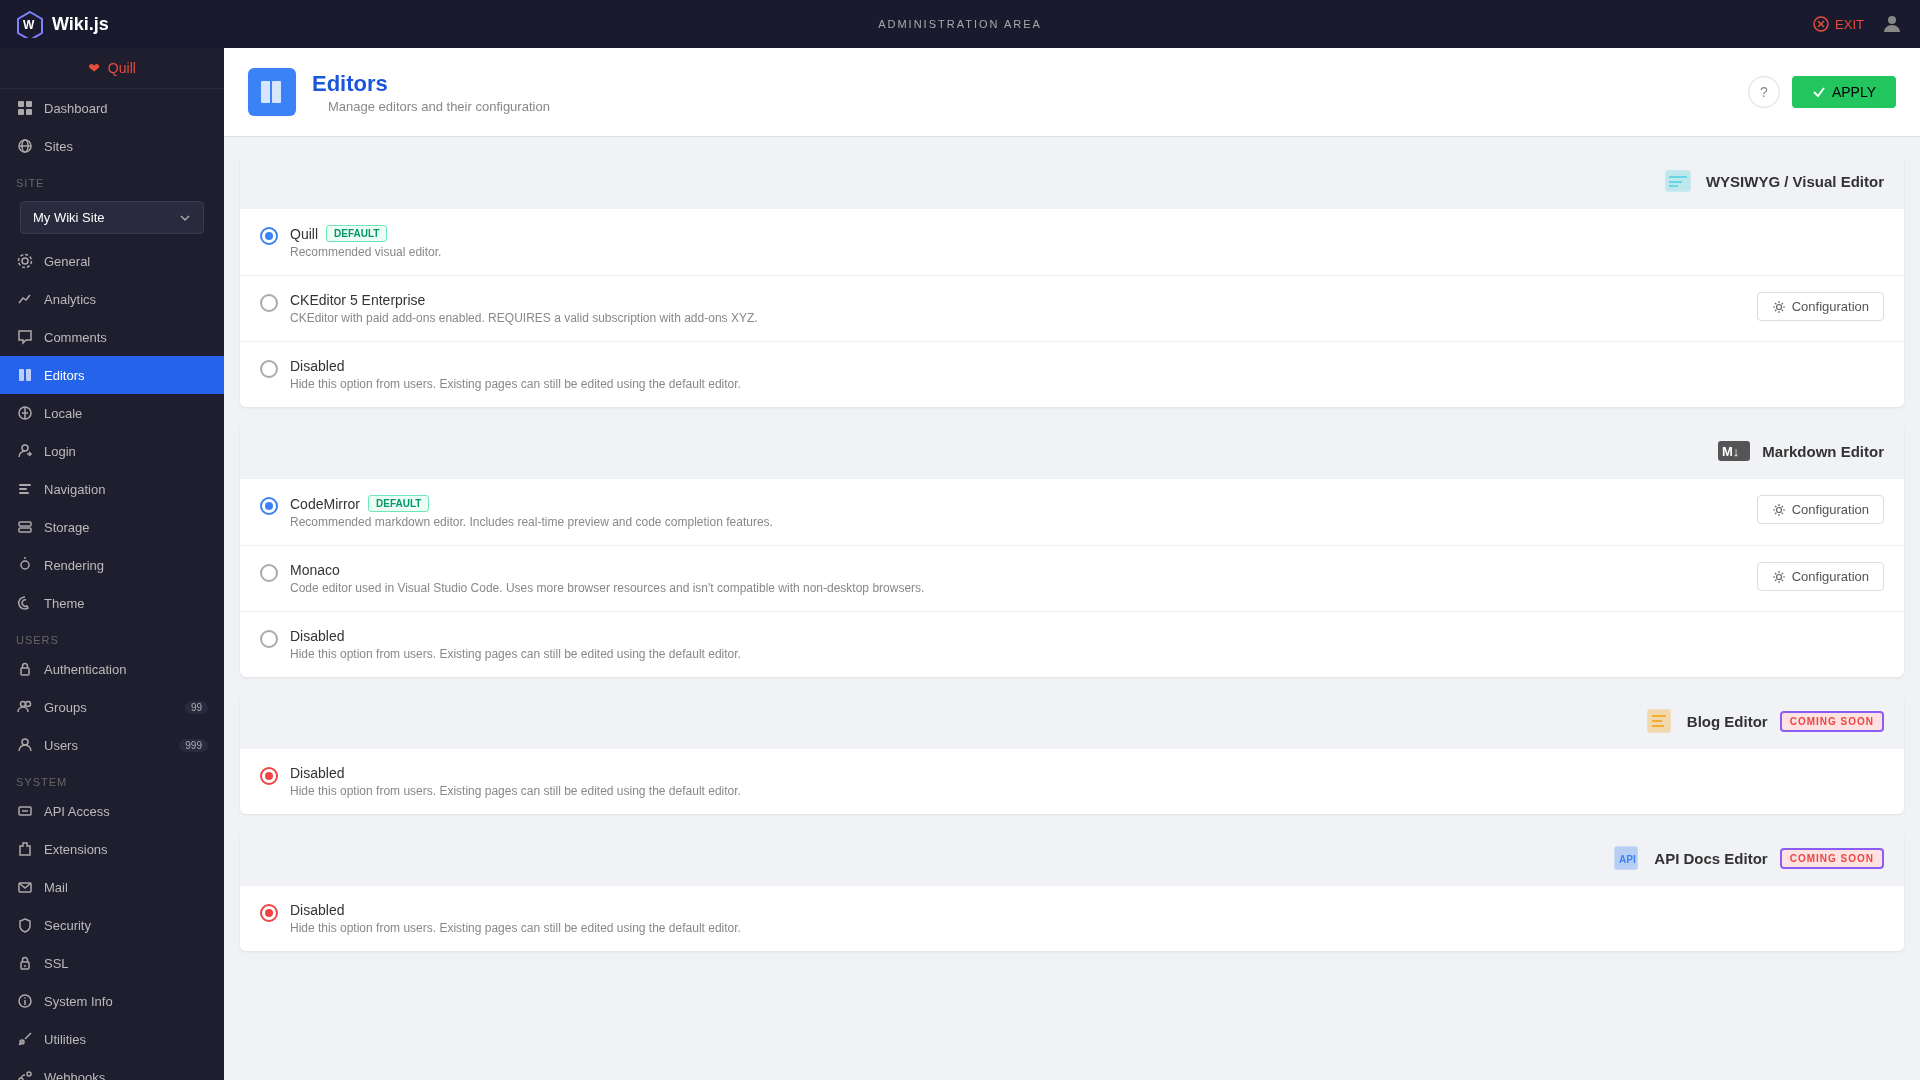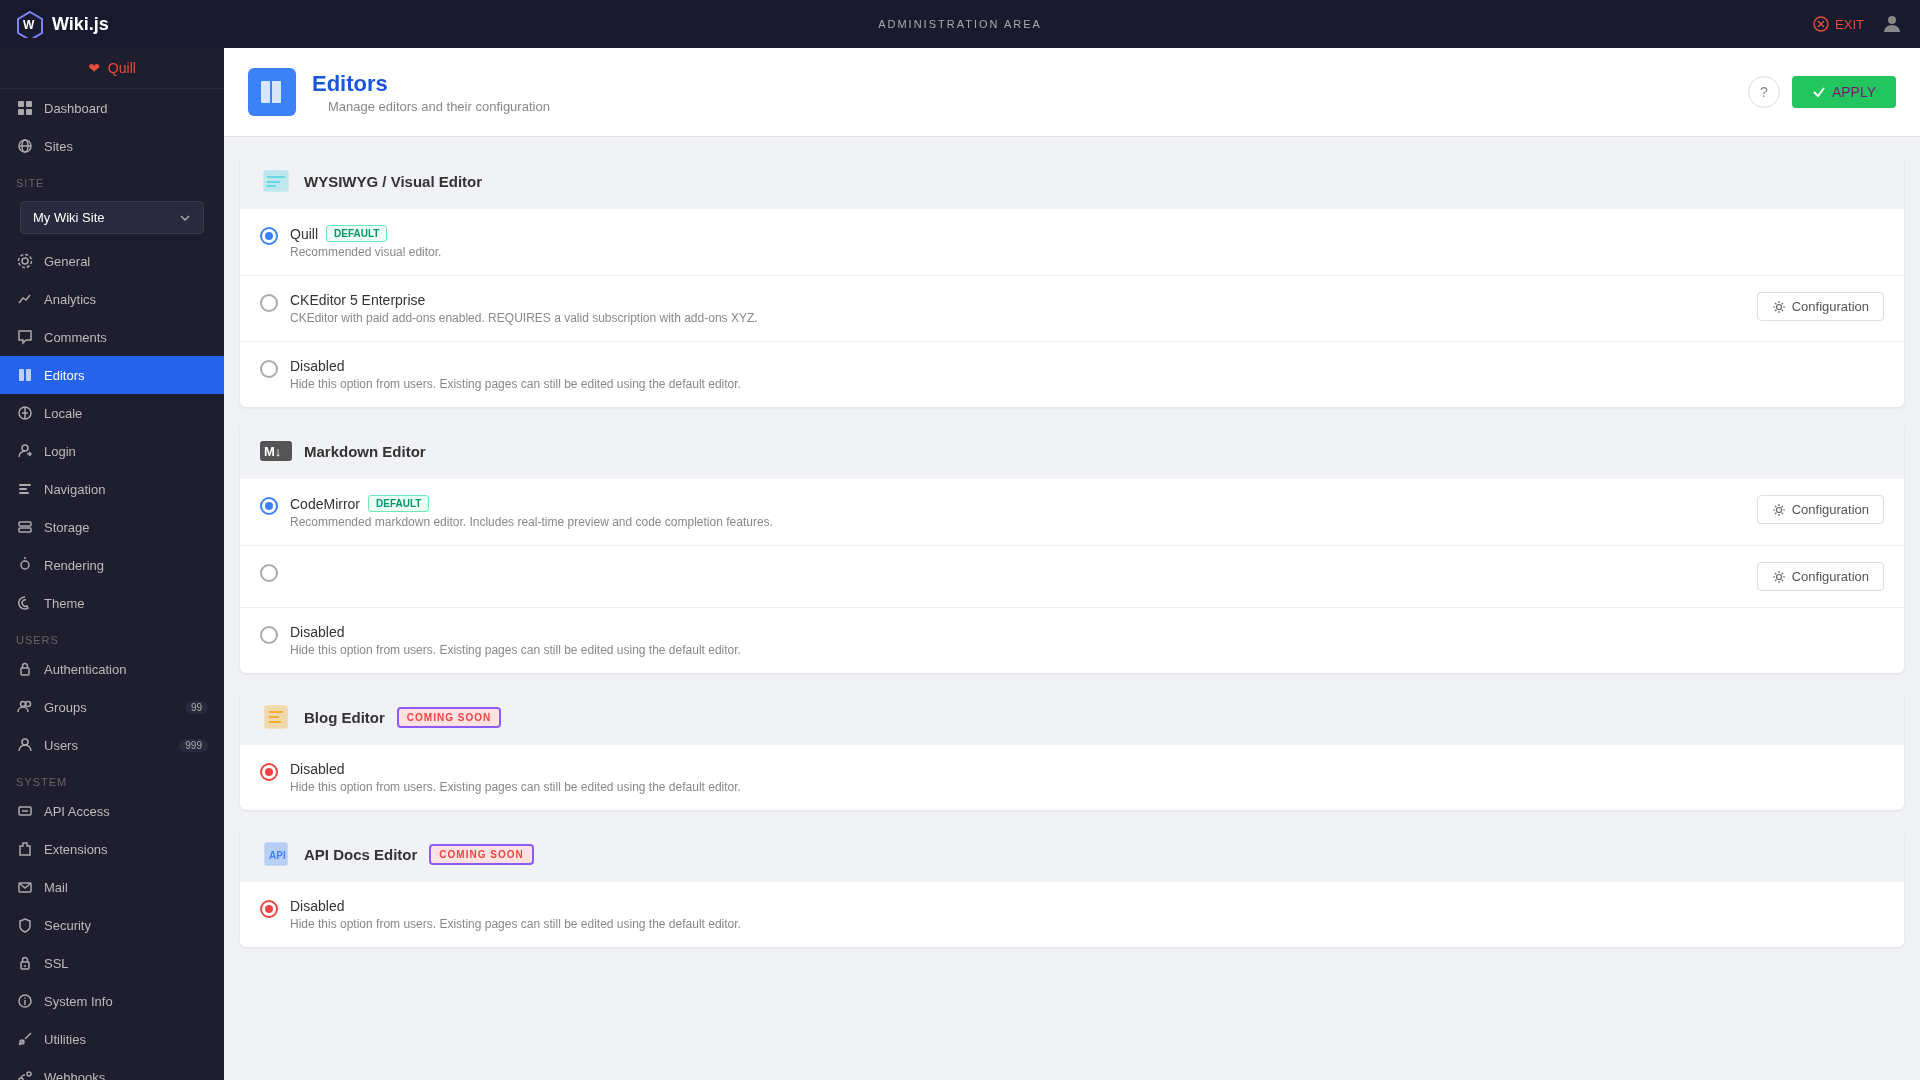--- a/index.html
+++ b/index.html
@@ -90,32 +90,32 @@
     }
     .page-title { font-size: 22px; color: #1a56db; font-weight: 600; }
     .page-subtitle { font-size: 13px; color: #888; margin-top: 2px; margin-left: 16px; }
     .page-header-right { display: flex; align-items: center; gap: 12px; }
     .help-btn {
       width: 32px; height: 32px; border-radius: 50%; border: 1px solid #ddd;
       background: #fff; display: flex; align-items: center; justify-content: center;
       color: #888; cursor: pointer; font-size: 14px;
     }
     .apply-btn {
-      background: #22c55e; color: #701a75; border: none; padding: 8px 20px;
+      background: #22c55e; color: #000000; border: none; padding: 8px 20px;
       border-radius: 4px; font-size: 14px; cursor: pointer; display: flex; align-items: center; gap: 6px;
     }
 
     
     .editor-section {
       margin: 16px; background: #fff; border-radius: 6px; overflow: hidden;
       box-shadow: 0 1px 3px rgba(0,0,0,0.08);
     }
     .section-header {
       background: #f0f2f5; padding: 12px 20px; display: flex; align-items: center;
-      gap: 12px; justify-content: flex-start;
+      gap: 12px; justify-content: flex-end;
     }
     .section-header-left { display: flex; align-items: center; gap: 12px; }
     .section-title { font-size: 15px; font-weight: 600; color: #333; }
     .section-icon {
       width: 32px; height: 32px; display: flex; align-items: center; justify-content: center;
       font-size: 16px;
     }
     .coming-soon-badge {
       background: #fee2e2; color: #ef4444; font-size: 10px; font-weight: 700;
       padding: 3px 8px; border-radius: 4px; border: 2px solid #8b5cf6; letter-spacing: 1px;
@@ -536,20 +536,24 @@
               <circle cx="7" cy="7" r="2.5" fill="none" stroke="#666" stroke-width="1.2"></circle>
               <path d="M7 1v2M7 11v2M1 7h2M11 7h2M3 3l1.4 1.4M9.6 9.6l1.4 1.4M11 3l-1.4 1.4M4.4 9.6L3 11" stroke="#666" stroke-width="1.2"></path>
             </svg>
           <span>Configuration</span>
         </button>
       </div>
 
       <div class="editor-option">
         <div class="radio-btn"></div>
         <div class="editor-option-content">
+          <div class="editor-option-name">
+            <span>Monaco</span>
+          </div>
+          <div class="editor-option-desc">Code editor used in Visual Studio Code. Uses more browser resources and isn't compatible with non-desktop browsers.</div>
         </div>
         <button class="config-btn">
           <svg width="14" height="14" viewBox="0 0 14 14">
               <circle cx="7" cy="7" r="2.5" fill="none" stroke="#666" stroke-width="1.2"></circle>
               <path d="M7 1v2M7 11v2M1 7h2M11 7h2M3 3l1.4 1.4M9.6 9.6l1.4 1.4M11 3l-1.4 1.4M4.4 9.6L3 11" stroke="#666" stroke-width="1.2"></path>
             </svg>
           <span>Configuration</span>
         </button>
       </div>
 

